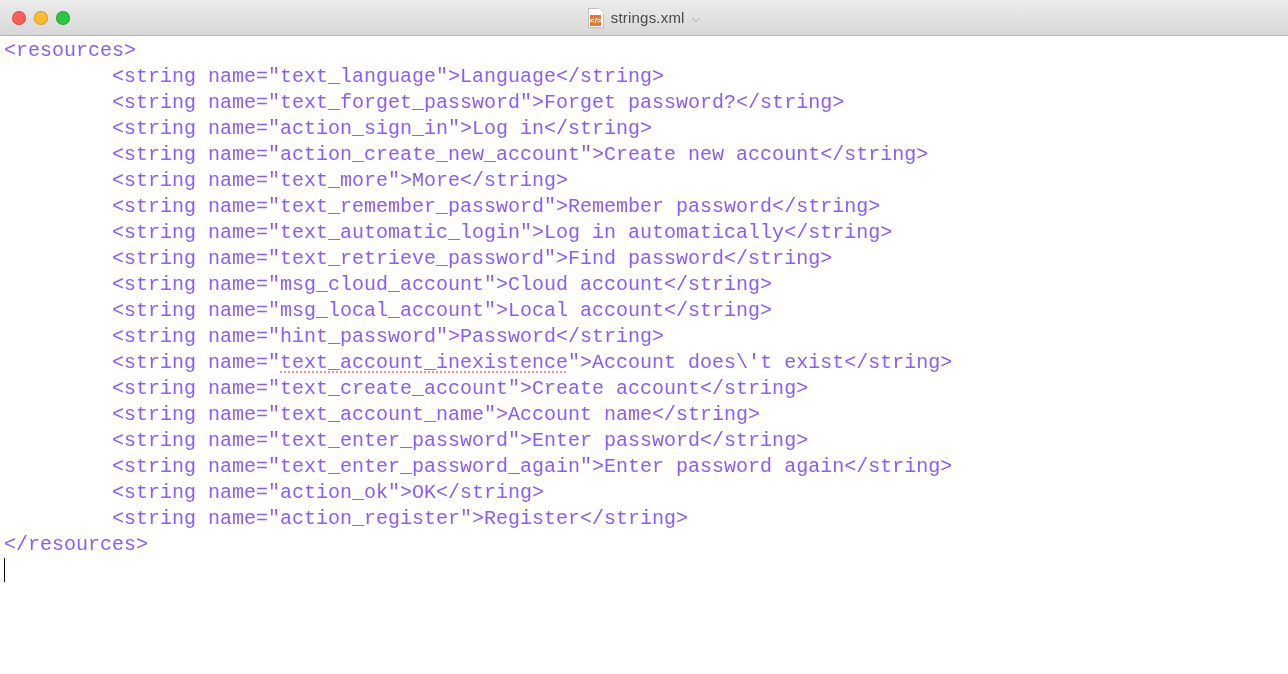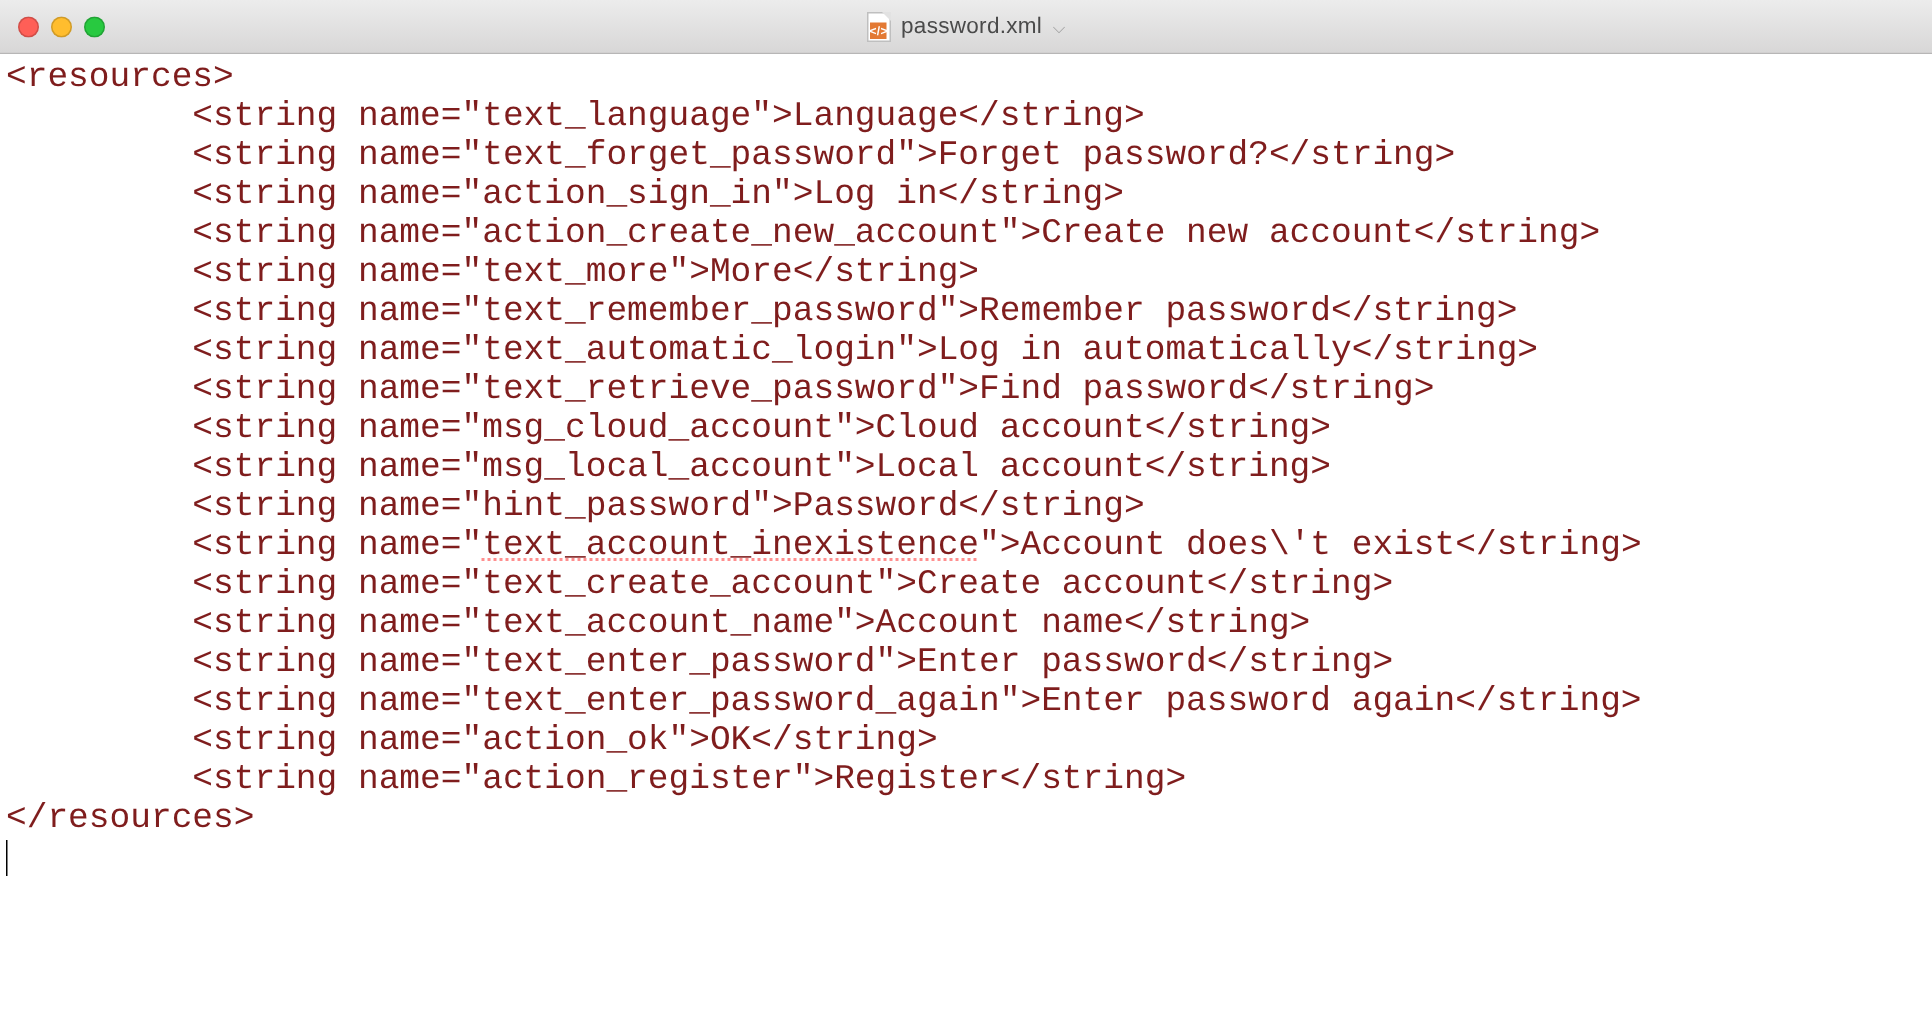--- a/index.html
+++ b/index.html
@@ -77,23 +77,23 @@
     text-align: center;
     font-weight: bold;
     font-family: Arial, sans-serif;
   }
   .editor {
     background: #fff;
     padding: 2px 4px 0 4px;
     height: calc(674px - 36px);
     overflow: auto;
     font-family: "Menlo","Consolas","Courier New",monospace;
-    font-size: 23px;
+    font-size: 20px;
     line-height: 26px;
-    color: #7f1d1d;
+    color: #8b5cf6;
     white-space: pre;
     letter-spacing: 0;
   }
   .editor .indent { display: inline-block; width: 9ch; }
   .spellerr {
     text-decoration: underline dotted #ff8f8f 1.6px;
     text-decoration-skip-ink: none;
     text-underline-offset: 3px;
   }
   .cursor {
@@ -111,21 +111,21 @@
     <div class="tl tl-close"></div>
     <div class="tl tl-min"></div>
     <div class="tl tl-zoom"></div>
   </div>
   <div class="title-center">
     <span class="file-icon">
       <span class="page"></span>
       <span class="fold"></span>
       <span class="badge">&lt;/&gt;</span>
     </span>
-    <span>password.xml</span>
+    <span>strings.xml</span>
     <span class="title-dropdown">⌵</span>
   </div>
 </div>
 
 <div class="editor" id="editor"><span>&lt;resources&gt;</span>
 <span><span class="indent"></span>&lt;string name="text_language"&gt;Language&lt;/string&gt;</span>
 <span><span class="indent"></span>&lt;string name="text_forget_password"&gt;Forget password?&lt;/string&gt;</span>
 <span><span class="indent"></span>&lt;string name="action_sign_in"&gt;Log in&lt;/string&gt;</span>
 <span><span class="indent"></span>&lt;string name="action_create_new_account"&gt;Create new account&lt;/string&gt;</span>
 <span><span class="indent"></span>&lt;string name="text_more"&gt;More&lt;/string&gt;</span>

